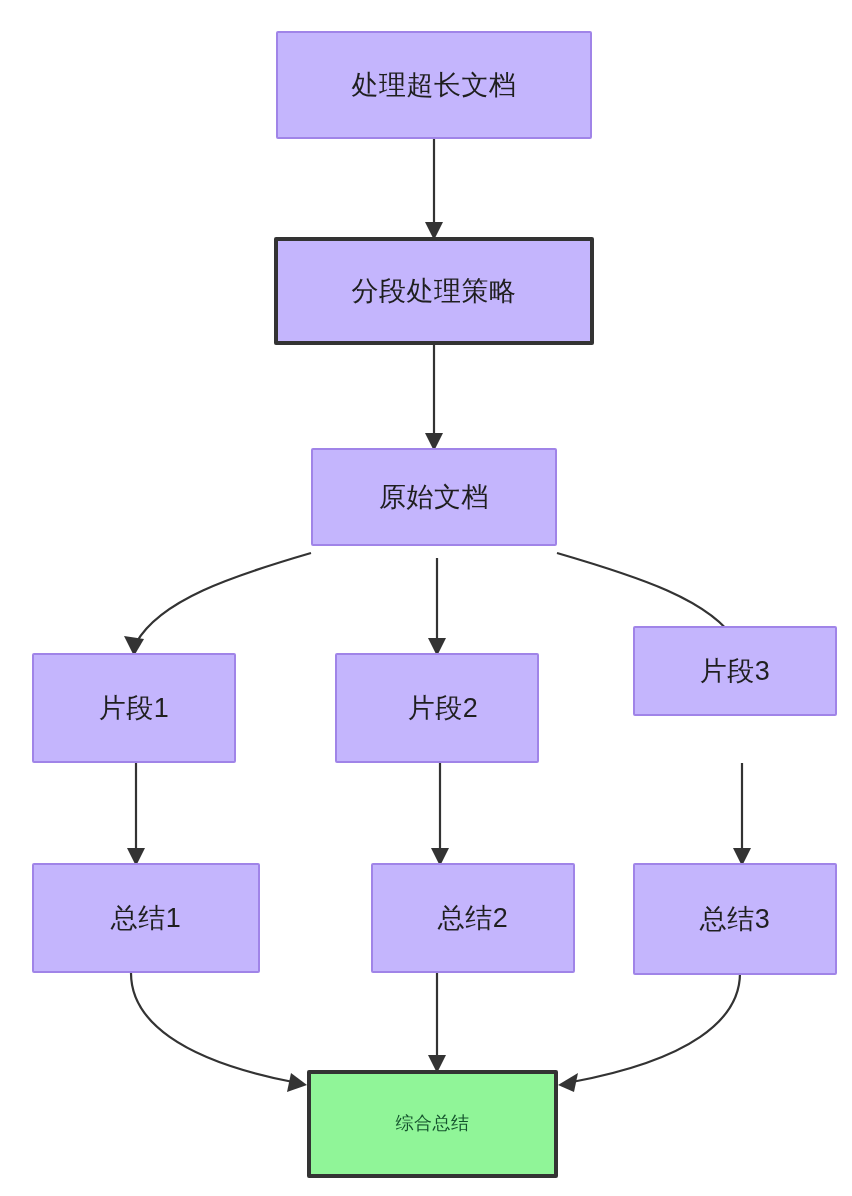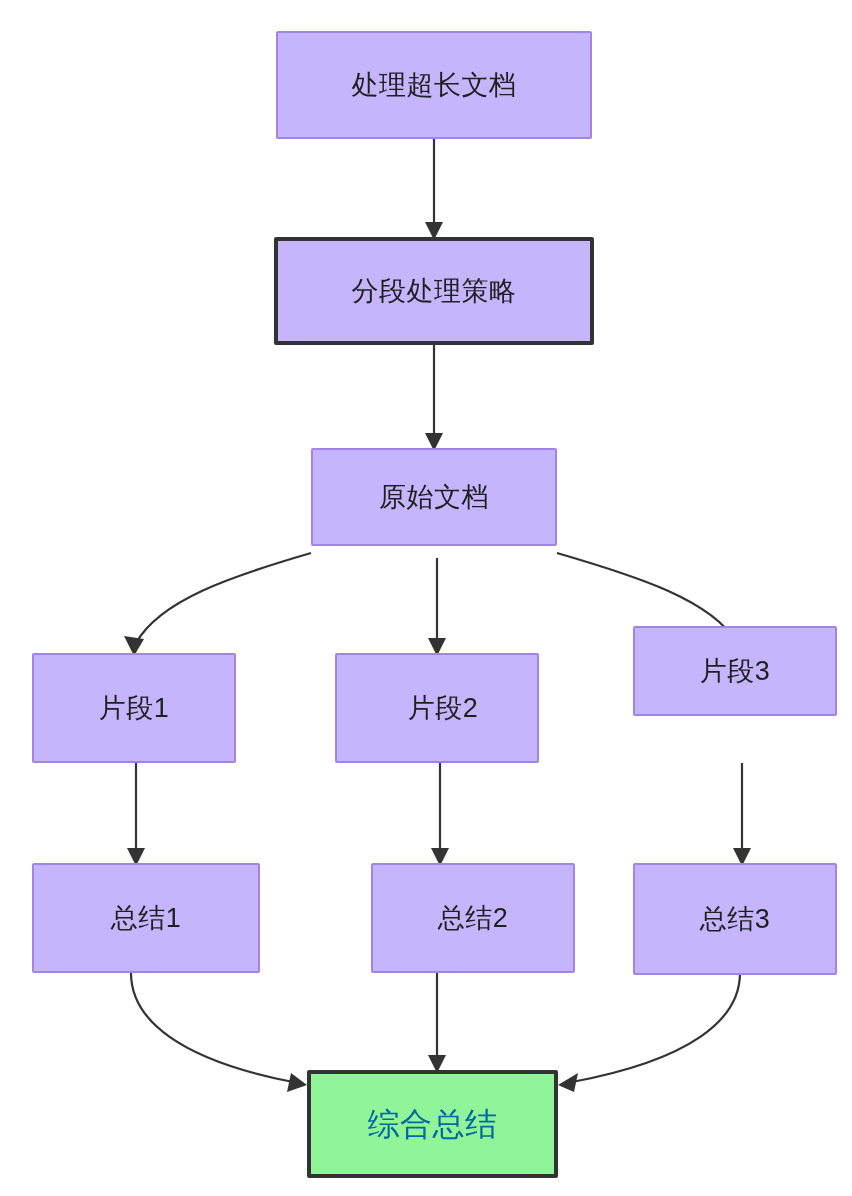--- a/index.html
+++ b/index.html
@@ -70,22 +70,22 @@
     letter-spacing: 0.5px;
   }
 
   
   .node.style-success {
     background: #90f598;
     border: 4px solid #333333;
     border-radius: 2px;
   }
   .node.style-success .node-label {
-    color: #0369a1;
-    font-size: 32px;
+    color: #14532d;
+    font-size: 18px;
     letter-spacing: 0.5px;
   }
 
   .edge-path {
     fill: none;
     stroke: #333333;
     stroke-width: 2.2;
     stroke-linecap: butt;
   }
   .edge-arrow {

